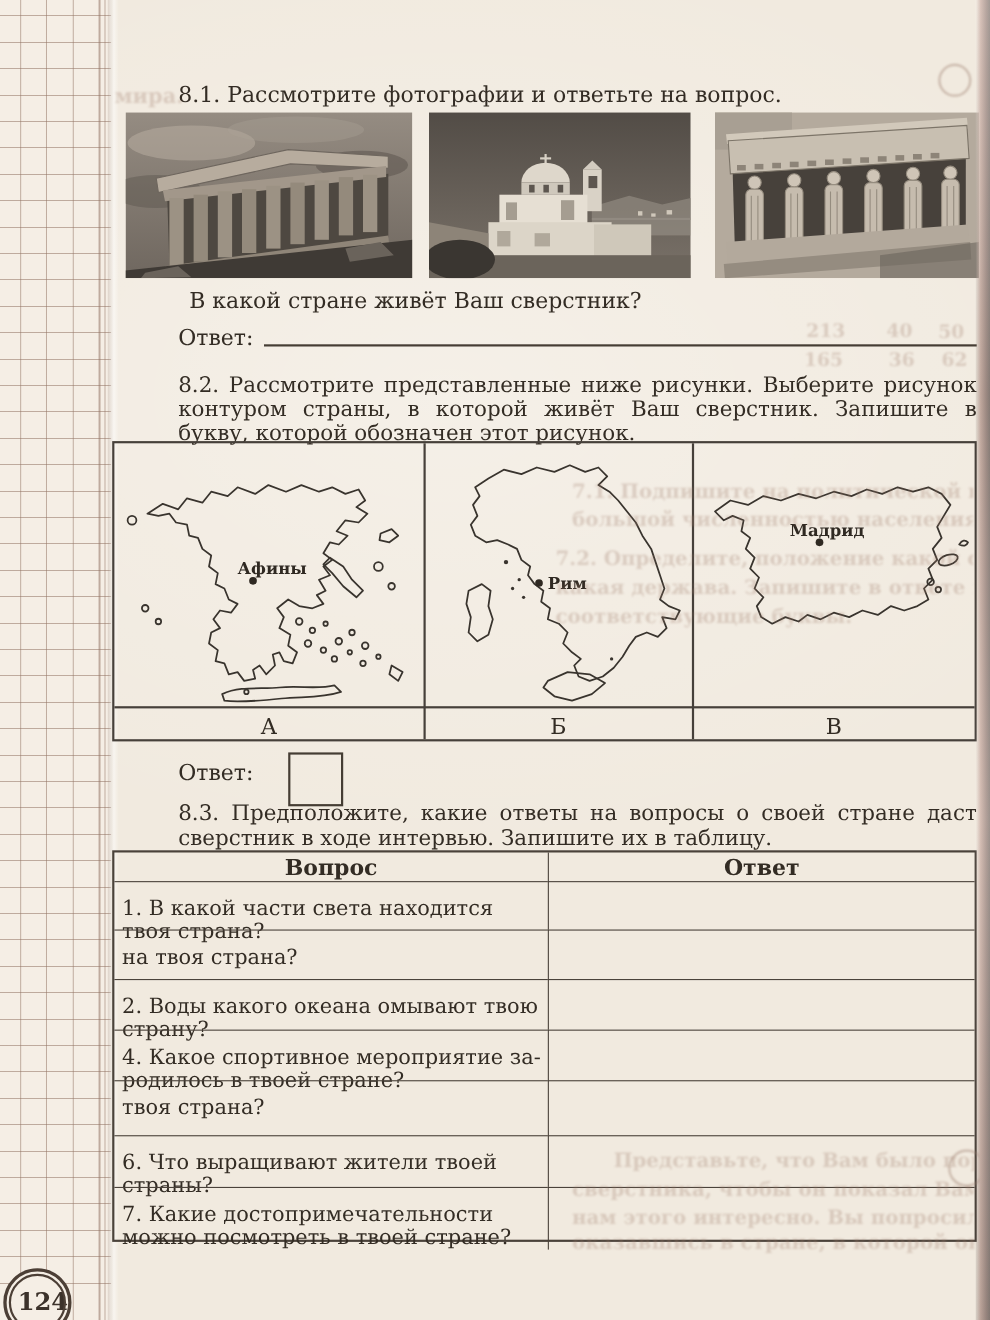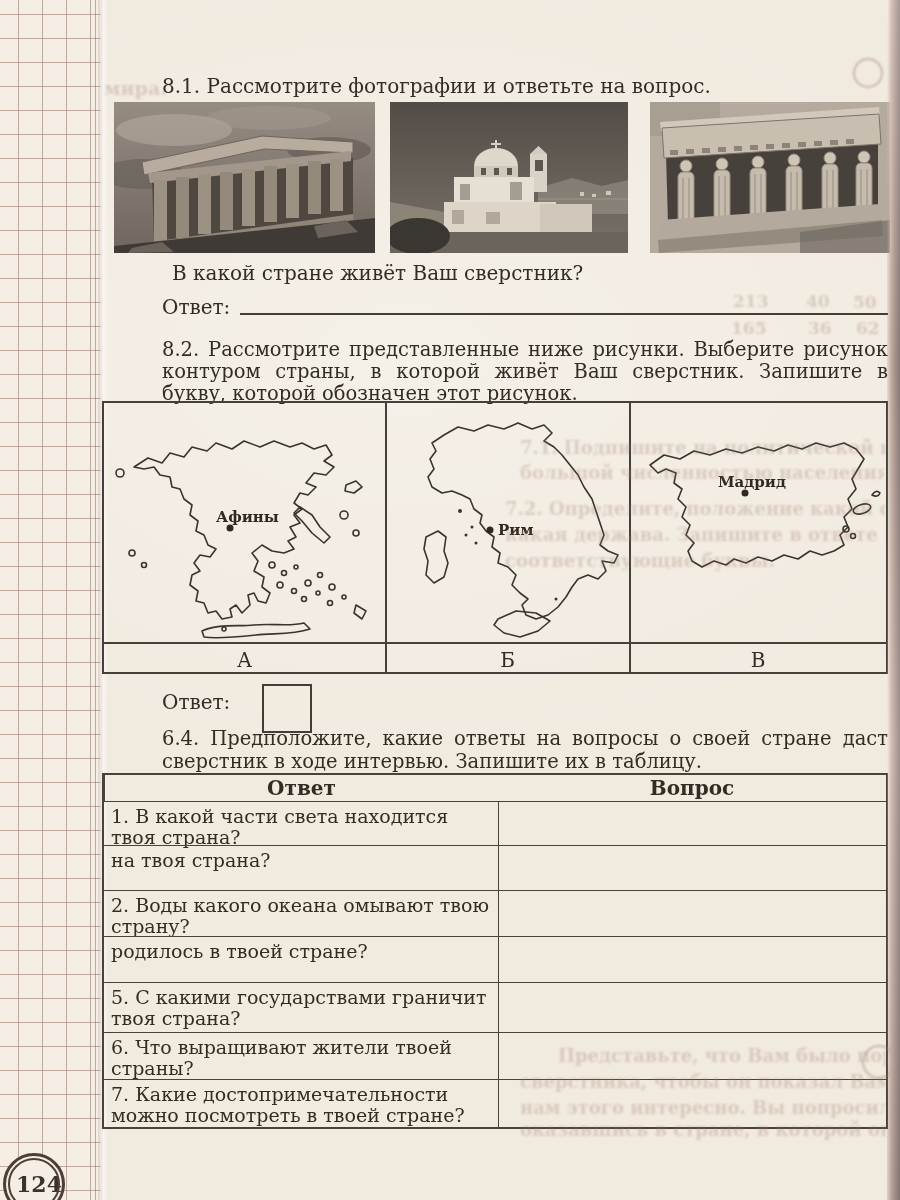--- a/index.html
+++ b/index.html
@@ -43,21 +43,21 @@
   .letter-cell{top:241px;height:31px;display:flex;align-items:center;justify-content:center;
     font-size:20px;color:#332c24;}
   .map-stroke{fill:none;stroke:#39342e;stroke-width:1.6;stroke-linejoin:round;stroke-linecap:round;}
   .city-label{font-size:15px;font-weight:bold;fill:#2f2922;font-family:"DejaVu Serif",serif;}
   
   .qtable{left:102px;top:773px;width:786px;height:356px;border:2px solid #4a423a;box-sizing:border-box;
     display:grid;grid-template-columns:394px 1fr;
     grid-template-rows:26px 44px 45px 46px 46px 50px 47px 1fr;}
   .qtable>div{box-sizing:border-box;}
   .th{display:flex;align-items:center;justify-content:center;font-weight:bold;font-size:20px;}
-  .tcell{border-top:1px solid #4a423a;padding:4px 6px 0 7px;}
+  .tcell{border-top:1px solid #4a423a;padding:14px 6px 0 7px;}
   .rcell{border-left:1px solid #4a423a;}
   .qcell div{font-size:19px;line-height:21px;white-space:nowrap;}
   
   .badge{left:3px;top:1153px;width:56px;height:56px;border:3px solid #4c3f36;border-radius:50%;
     background:#f5eee5;display:flex;align-items:center;justify-content:flex-end;}
   .badge::before{content:"";position:absolute;inset:2px;border:2px solid #4c3f36;border-radius:50%;}
   .badge span{font-size:22px;font-weight:bold;color:#3c322b;}
   
   .bleed{position:absolute;color:#a07e6d;opacity:.30;filter:blur(1.2px);font-weight:bold;
     font-size:18px;white-space:nowrap;overflow:hidden;pointer-events:none;}
@@ -286,48 +286,48 @@
 
   <div class="abs letter-cell" style="left:0;width:281px;">А</div>
   <div class="abs letter-cell" style="left:282px;width:243px;">Б</div>
   <div class="abs letter-cell" style="left:526px;width:256px;">В</div>
 </div>
 
 <div class="abs txt" style="left:162px;top:690px;">Ответ:</div>
 <div class="abs ans-box" style="left:262px;top:684px;width:46px;height:45px;"></div>
 
 <div class="abs" style="left:162px;top:728px;width:726px;">
-  <div class="pline just" style="height:22.5px;"><span class="num">6.4.</span> <span>Предположите, какие ответы на вопросы о своей стране даст Ваш</span></div>
+  <div class="pline just" style="height:22.5px;"><span class="num">8.3.</span> <span>Предположите, какие ответы на вопросы о своей стране даст Ваш</span></div>
   <div class="pline">сверстник в ходе интервью. Запишите их в таблицу.</div>
 </div>
 
 <div class="abs qtable">
+  <div class="th">Вопрос</div>
   <div class="th rcell">Ответ</div>
-  <div class="th">Вопрос</div>
 
   <div class="tcell qcell">
       <div>1. В какой части света находится</div>
       <div>твоя страна?</div>
     </div>
   <div class="tcell rcell"></div>
   <div class="tcell qcell">
       <div>на твоя страна?</div>
     </div>
   <div class="tcell rcell"></div>
   <div class="tcell qcell">
       <div>2. Воды какого океана омывают твою</div>
       <div>страну?</div>
     </div>
   <div class="tcell rcell"></div>
   <div class="tcell qcell">
+      <div>4. Какое спортивное мероприятие за-</div>
       <div>родилось в твоей стране?</div>
     </div>
   <div class="tcell rcell"></div>
   <div class="tcell qcell">
-      <div>5. С какими государствами граничит</div>
       <div>твоя страна?</div>
     </div>
   <div class="tcell rcell"></div>
   <div class="tcell qcell">
       <div>6. Что выращивают жители твоей</div>
       <div>страны?</div>
     </div>
   <div class="tcell rcell"></div>
   <div class="tcell qcell">
       <div>7. Какие достопримечательности</div>

